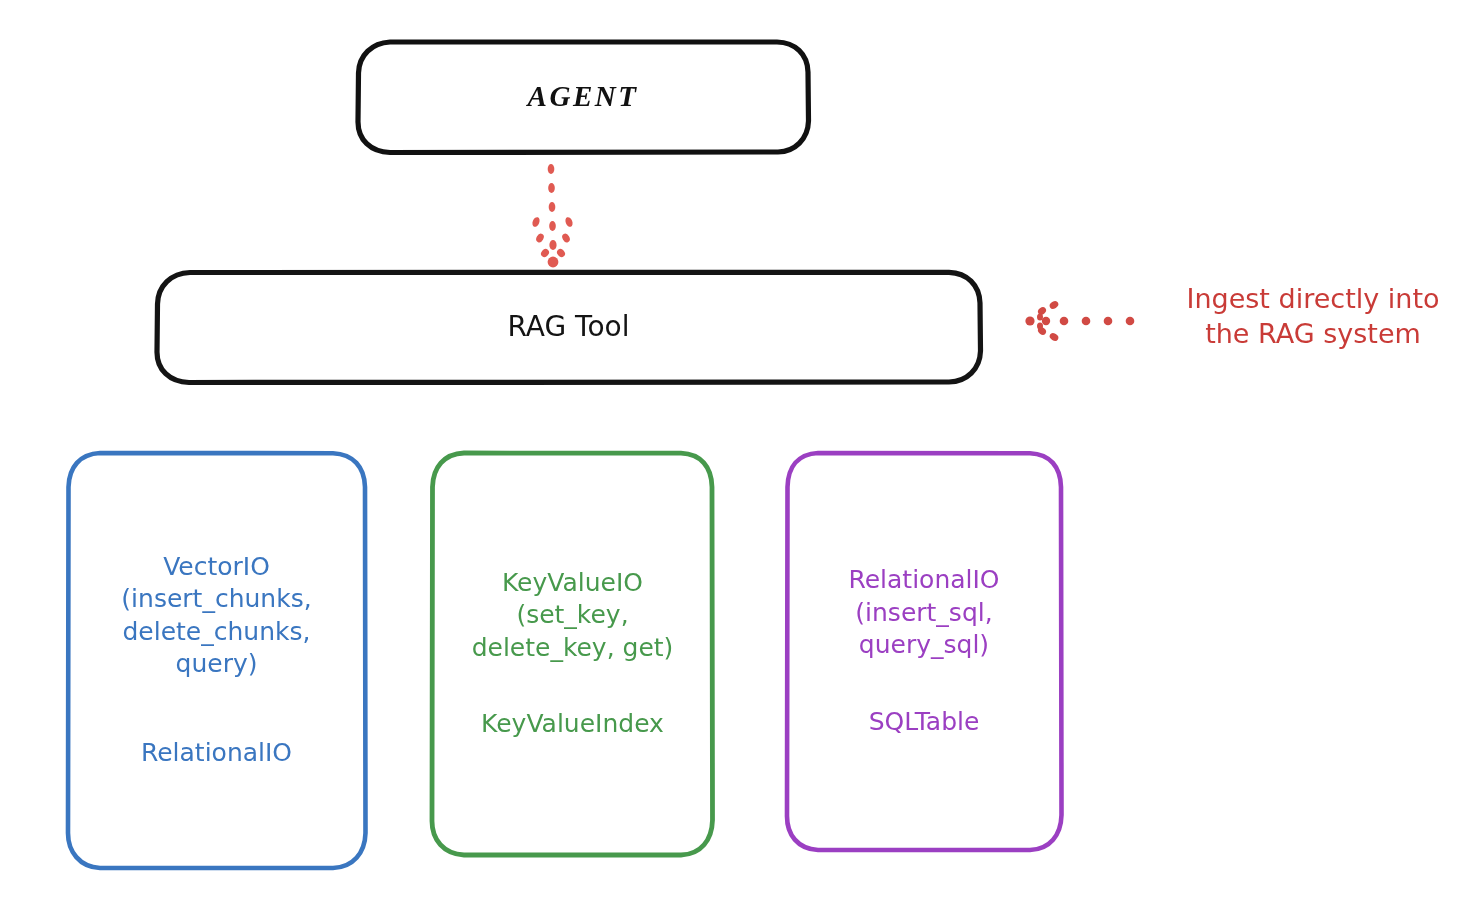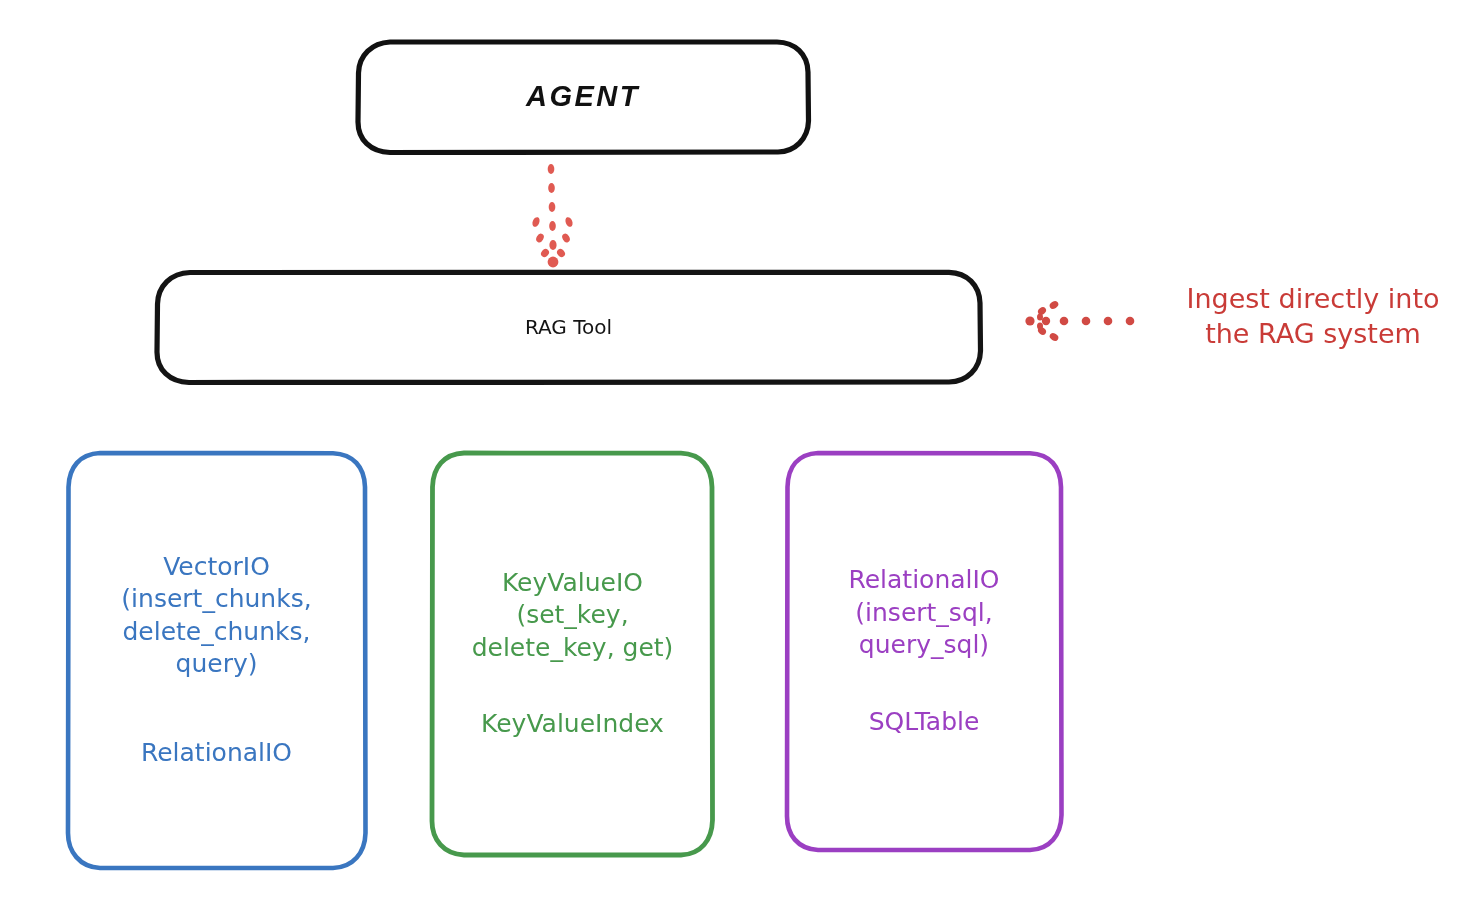--- a/index.html
+++ b/index.html
@@ -42,27 +42,27 @@
   }
 
   #agent-text {
     left: 358px; top: 41px;
     width: 450px; height: 111px;
     font-size: 29px;
     font-style: italic;
     font-weight: 700;
     letter-spacing: 2.5px;
     color: #111111;
-    font-family: Liberation Sans, sans-serif;
+    font-family: Liberation Serif, serif;
   }
 
   #ragtool-text {
     left: 157px; top: 272px;
     width: 823px; height: 110px;
-    font-size: 20px;
+    font-size: 28px;
     color: #141414;
     font-family: "DejaVu Sans", sans-serif;
   }
 
   
   .card-text {
     position: absolute;
     display: flex;
     flex-direction: column;
     align-items: center;

